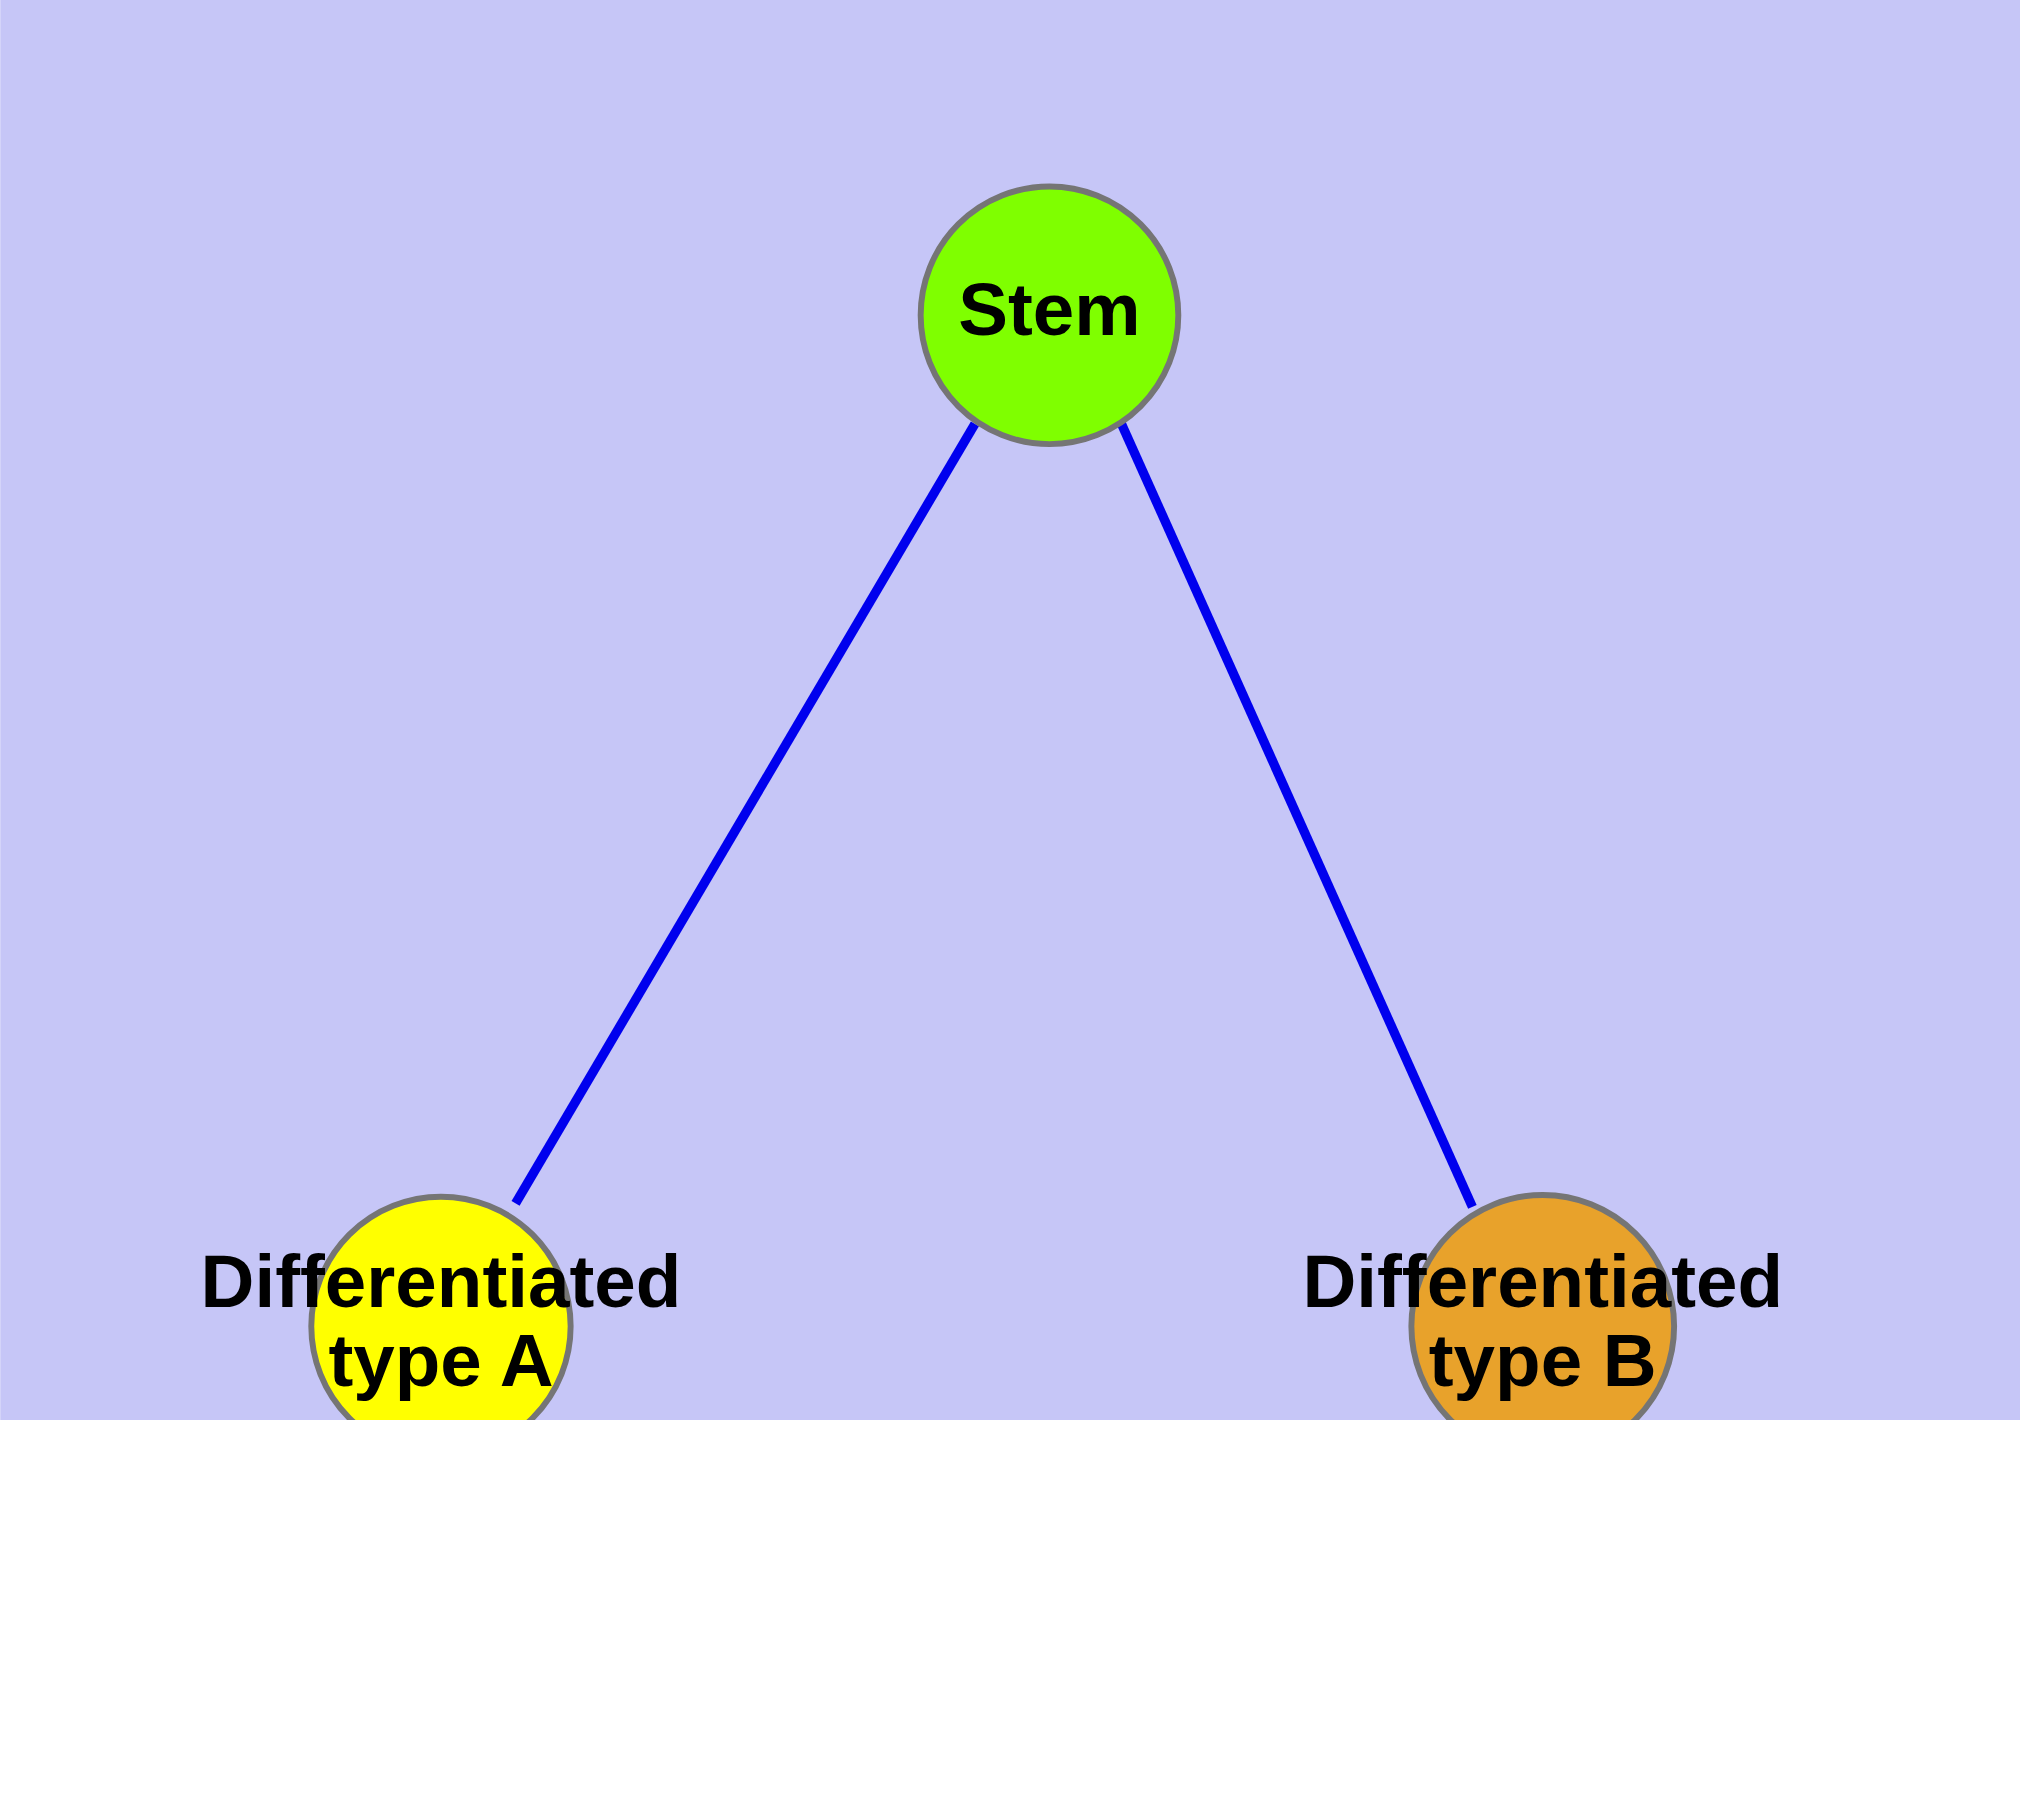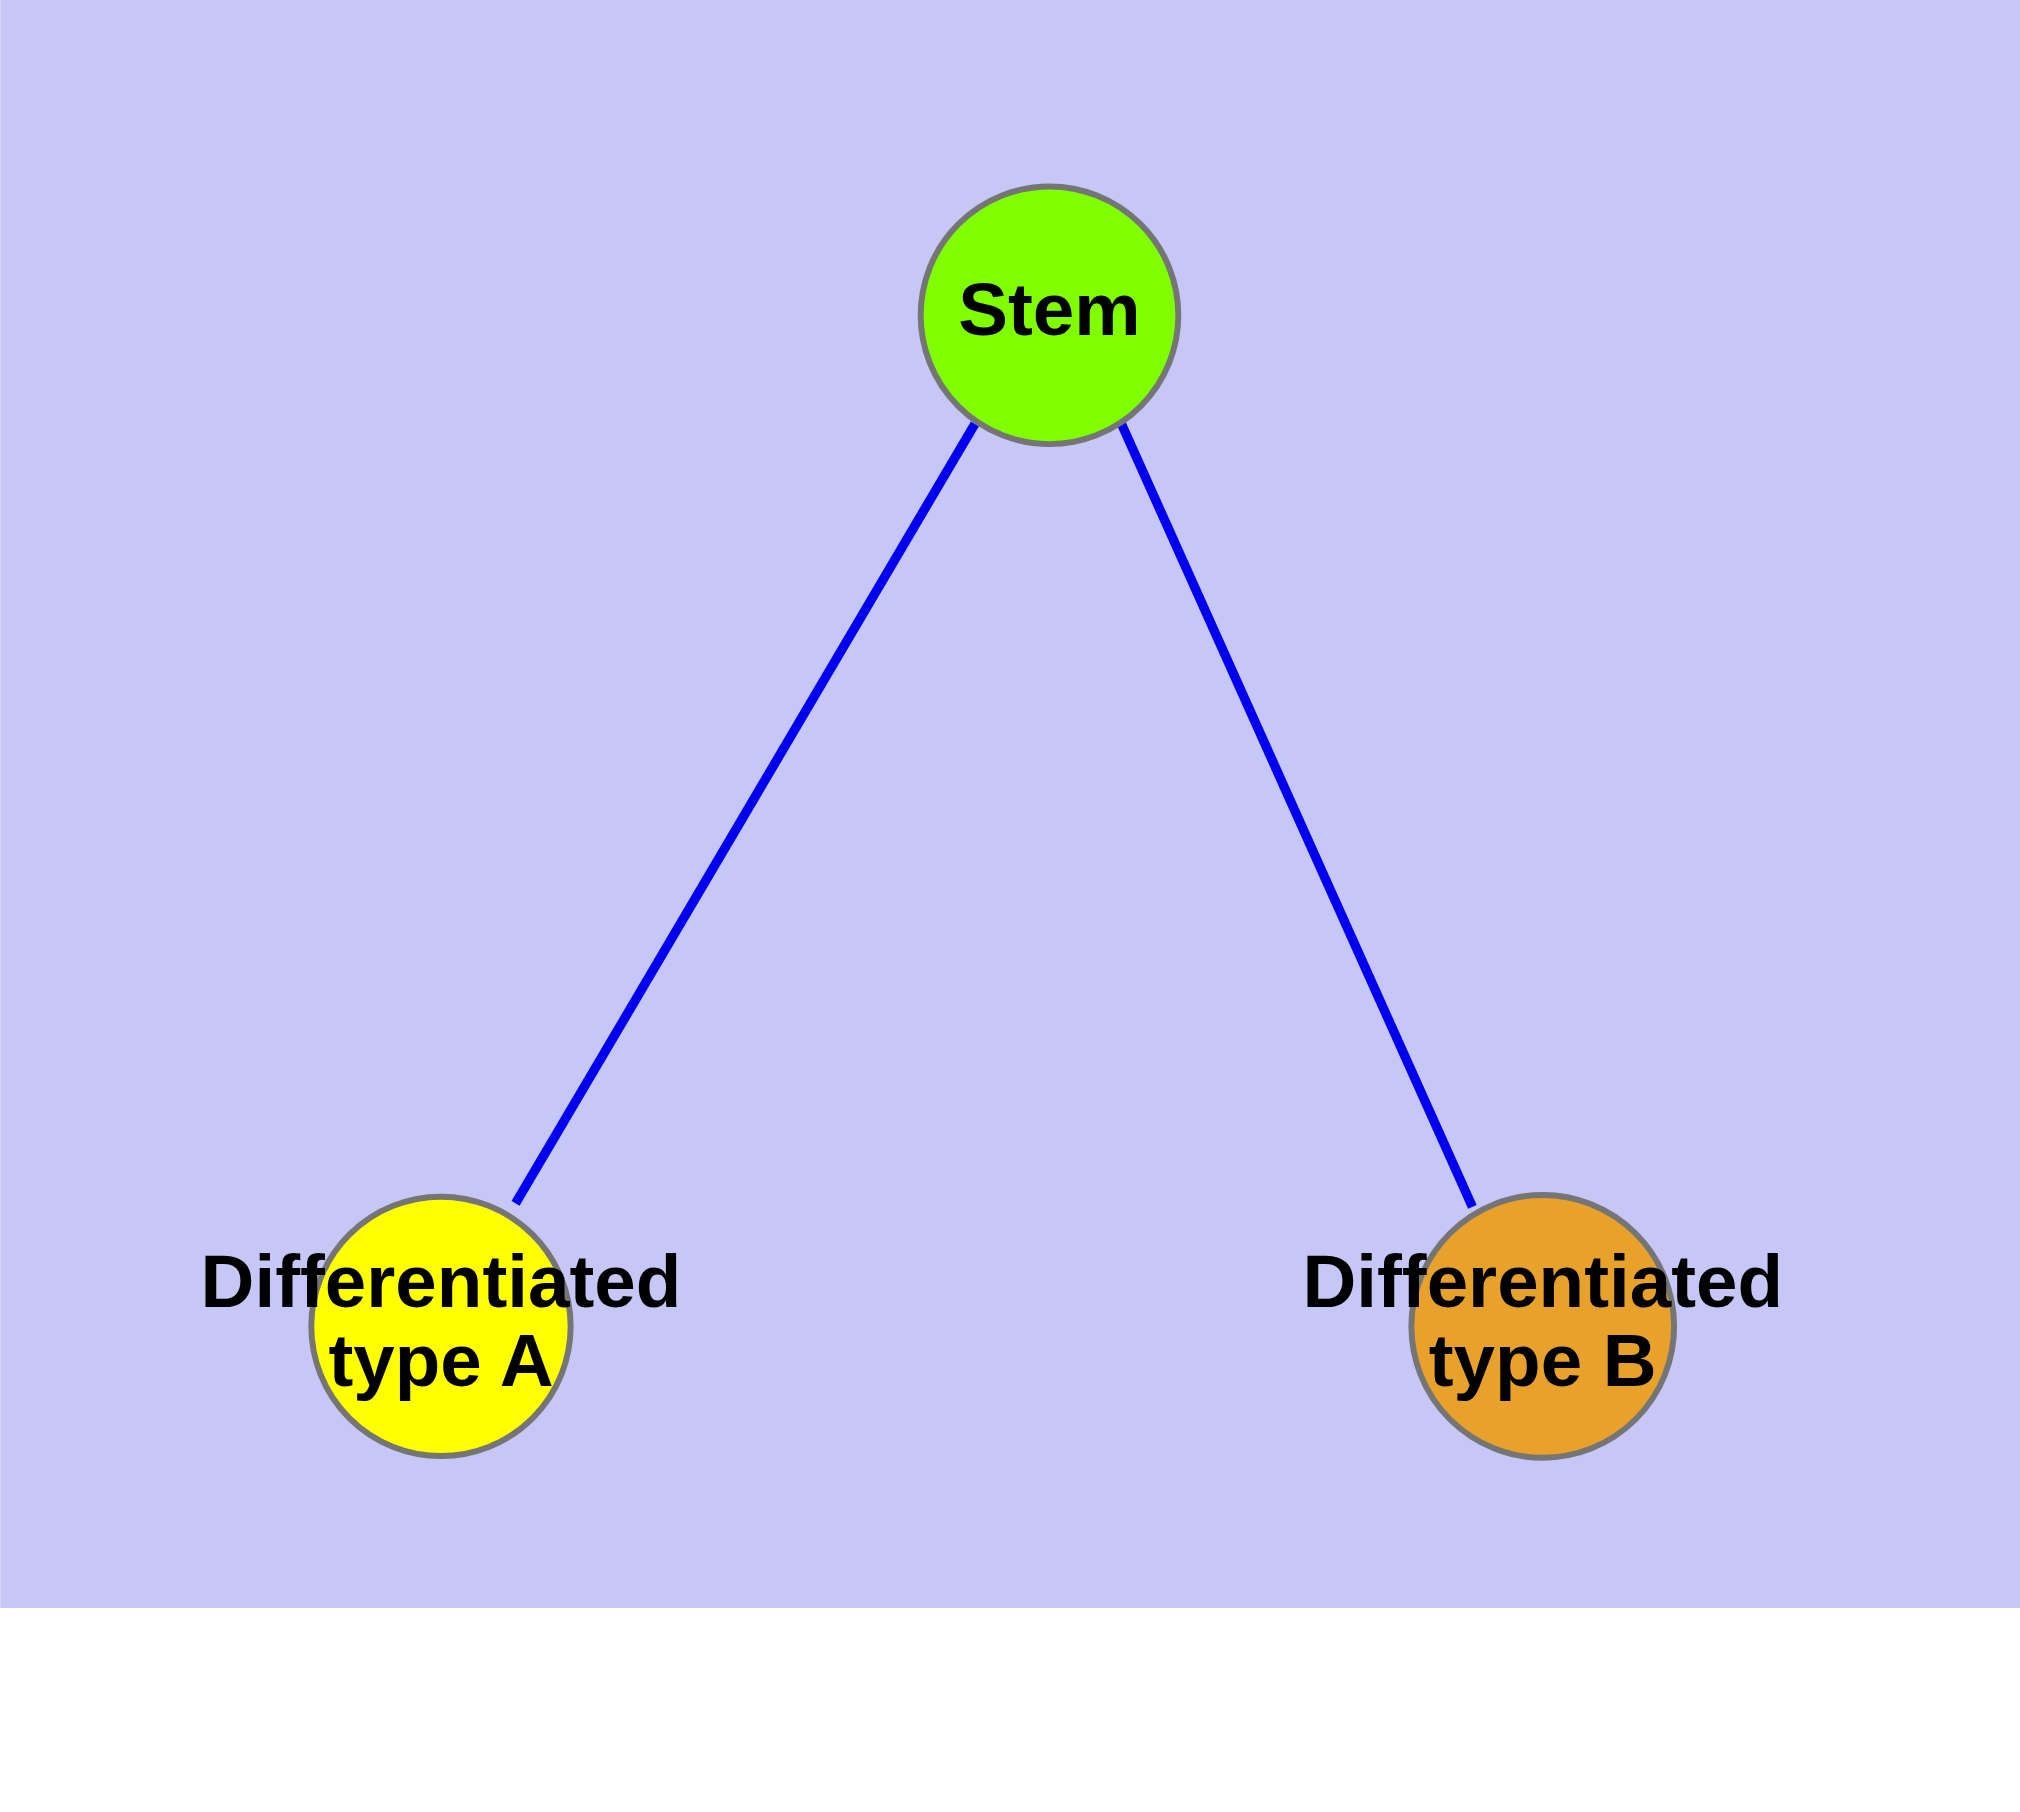--- a/index.html
+++ b/index.html
@@ -26,21 +26,21 @@
     font-family: "Liberation Sans", sans-serif;
     font-weight: bold;
     fill: #000000;
     text-anchor: middle;
     dominant-baseline: middle;
   }
 </style>
 </head>
 <body>
 
-<div id="canvas" style="width: 2021px; height: 1608px;">
+<div id="canvas" style="width: 2021px; height: 1420px;">
   <svg id="graph-svg" viewBox="0 0 2384 2138" style="width: 2021px; height: 1812px;">
     <rect id="bg-rect" x="0" y="0" width="2384" height="2138" fill="#C6C6F7"></rect>
 
     <g id="edges-group">
         <line x1="1150" y1="500" x2="608" y2="1420" stroke="#0000EE" stroke-width="11" stroke-linecap="butt"></line>
         <line x1="1322" y1="498" x2="1737" y2="1424" stroke="#0000EE" stroke-width="11" stroke-linecap="butt"></line>
       </g>
     <g id="nodes-group">
         <circle cx="1238" cy="372" r="152" fill="#7FFF00" stroke="#757575" stroke-width="7"></circle>
         <circle cx="520" cy="1565" r="153" fill="#FFFF00" stroke="#757575" stroke-width="7"></circle>

